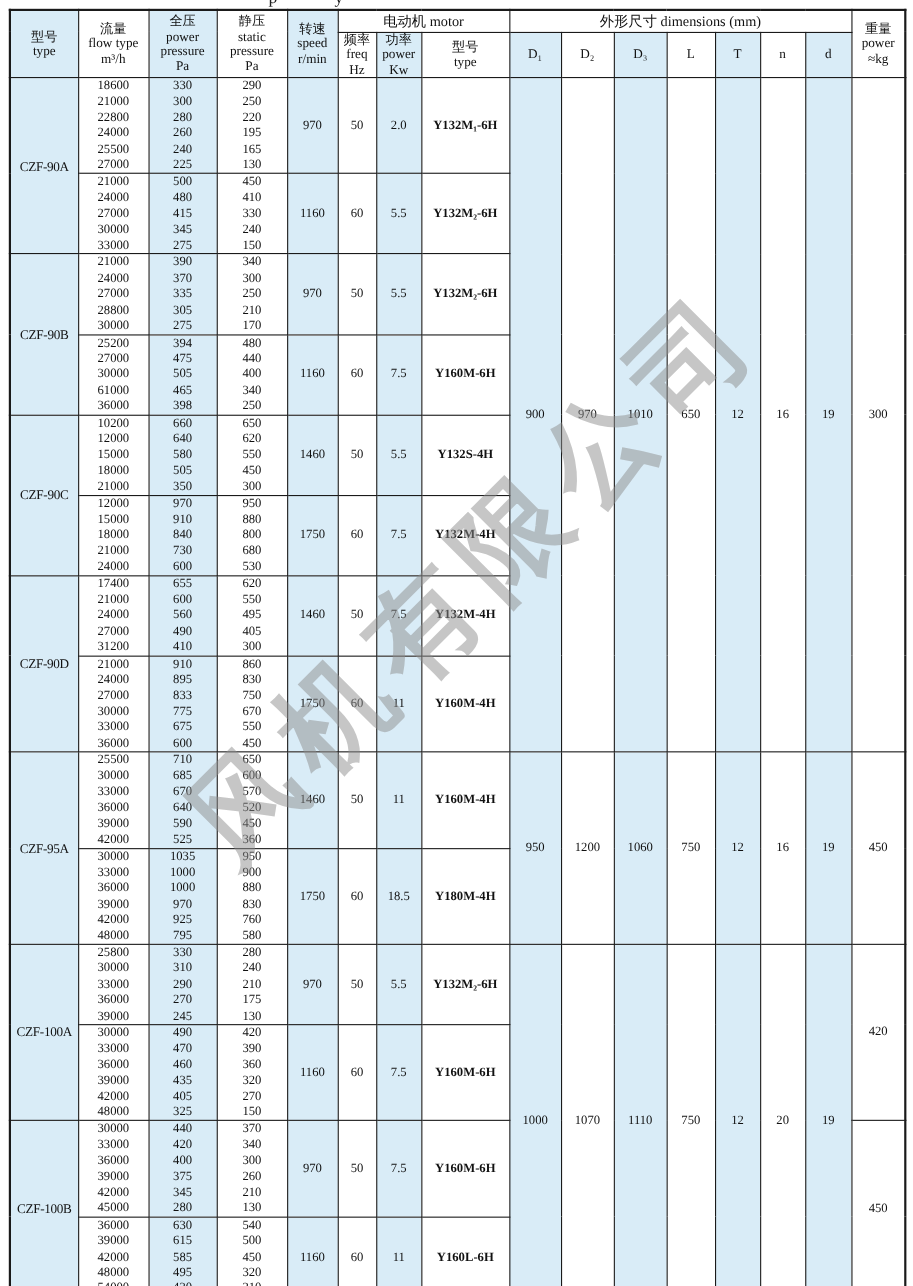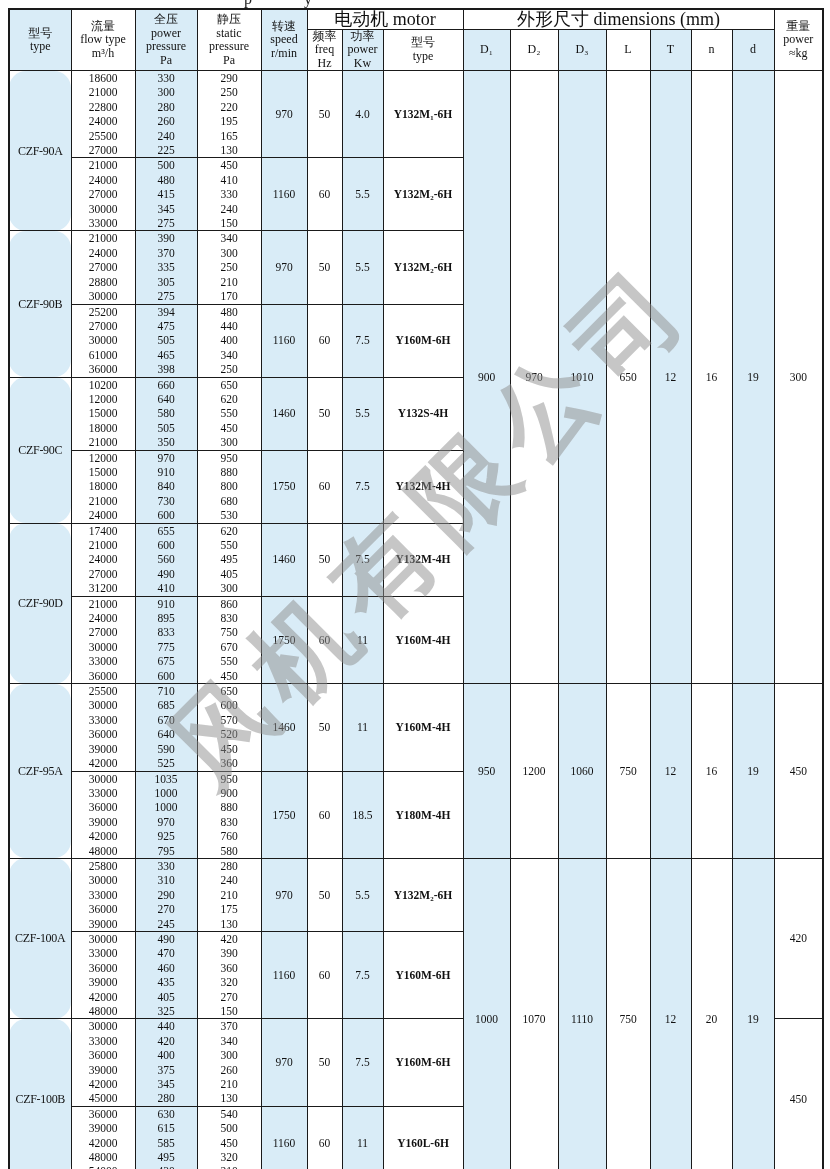--- a/index.html
+++ b/index.html
@@ -25,22 +25,22 @@
     padding:0;margin:0;
     text-align:center;vertical-align:middle;
     font-weight:normal;
     white-space:pre-line;
     overflow:hidden;
   }
   th{font-size:12px;line-height:13.5px;}
   td{font-size:11.5px;line-height:14.4px;}
   .b{background:#d9ecf7;}
   .w{background:#ffffff;}
-  .grouphead{font-size:18px;}
-  .typecell{font-size:12px;letter-spacing:-0.3px;border-radius:17px;}
+  .grouphead{font-size:13px;}
+  .typecell{font-size:12px;letter-spacing:-0.3px;}
   .motorcell{font-size:11.5px;font-weight:bold;}
   #watermark{
     position:absolute;left:430px;top:525px;width:900px;height:130px;
     transform:translate(-50%,-50%) rotate(-45deg);
     font-size:100px;font-weight:bold;letter-spacing:14px;
     color:#8f8f8f;opacity:0.5;text-align:center;line-height:130px;
     pointer-events:none;z-index:5;white-space:nowrap;
   }
 </style>
 </head>
@@ -130,21 +130,21 @@
 240
 225</td>
       <td class="w">290
 250
 220
 195
 165
 130</td>
       <td class="b">970</td>
       <td class="w">50</td>
-      <td class="b">4.0</td>
+      <td class="b">2.0</td>
       <td class="w motorcell">Y132M₁-6H</td>
       <td class="b" rowspan="8">900</td>
       <td class="w" rowspan="8">970</td>
       <td class="b" rowspan="8">1010</td>
       <td class="w" rowspan="8">650</td>
       <td class="b" rowspan="8">12</td>
       <td class="w" rowspan="8">16</td>
       <td class="b" rowspan="8">19</td>
       <td class="w" rowspan="8">300</td>
     </tr>

